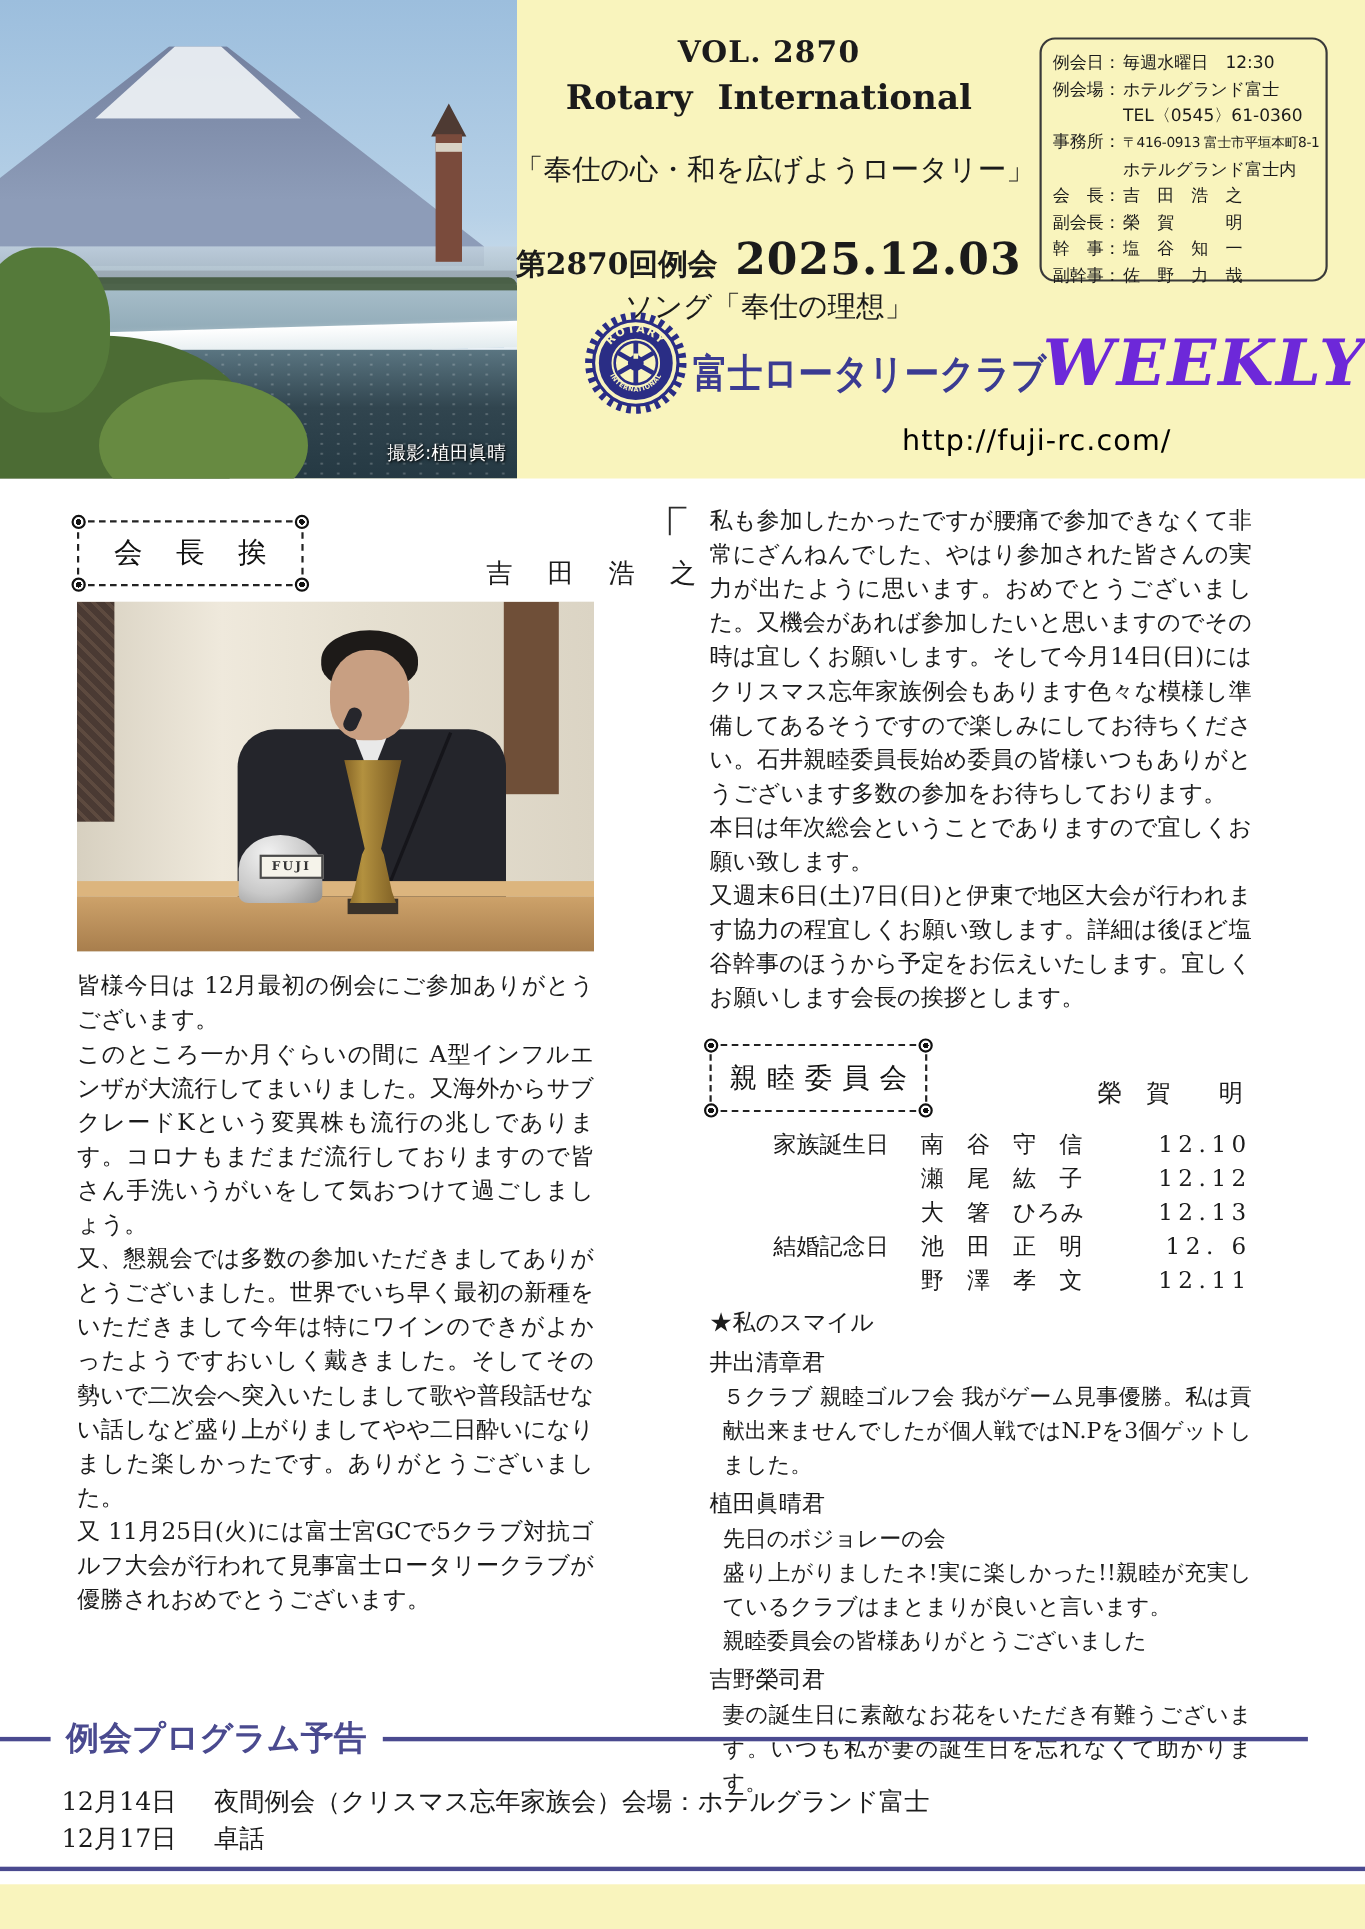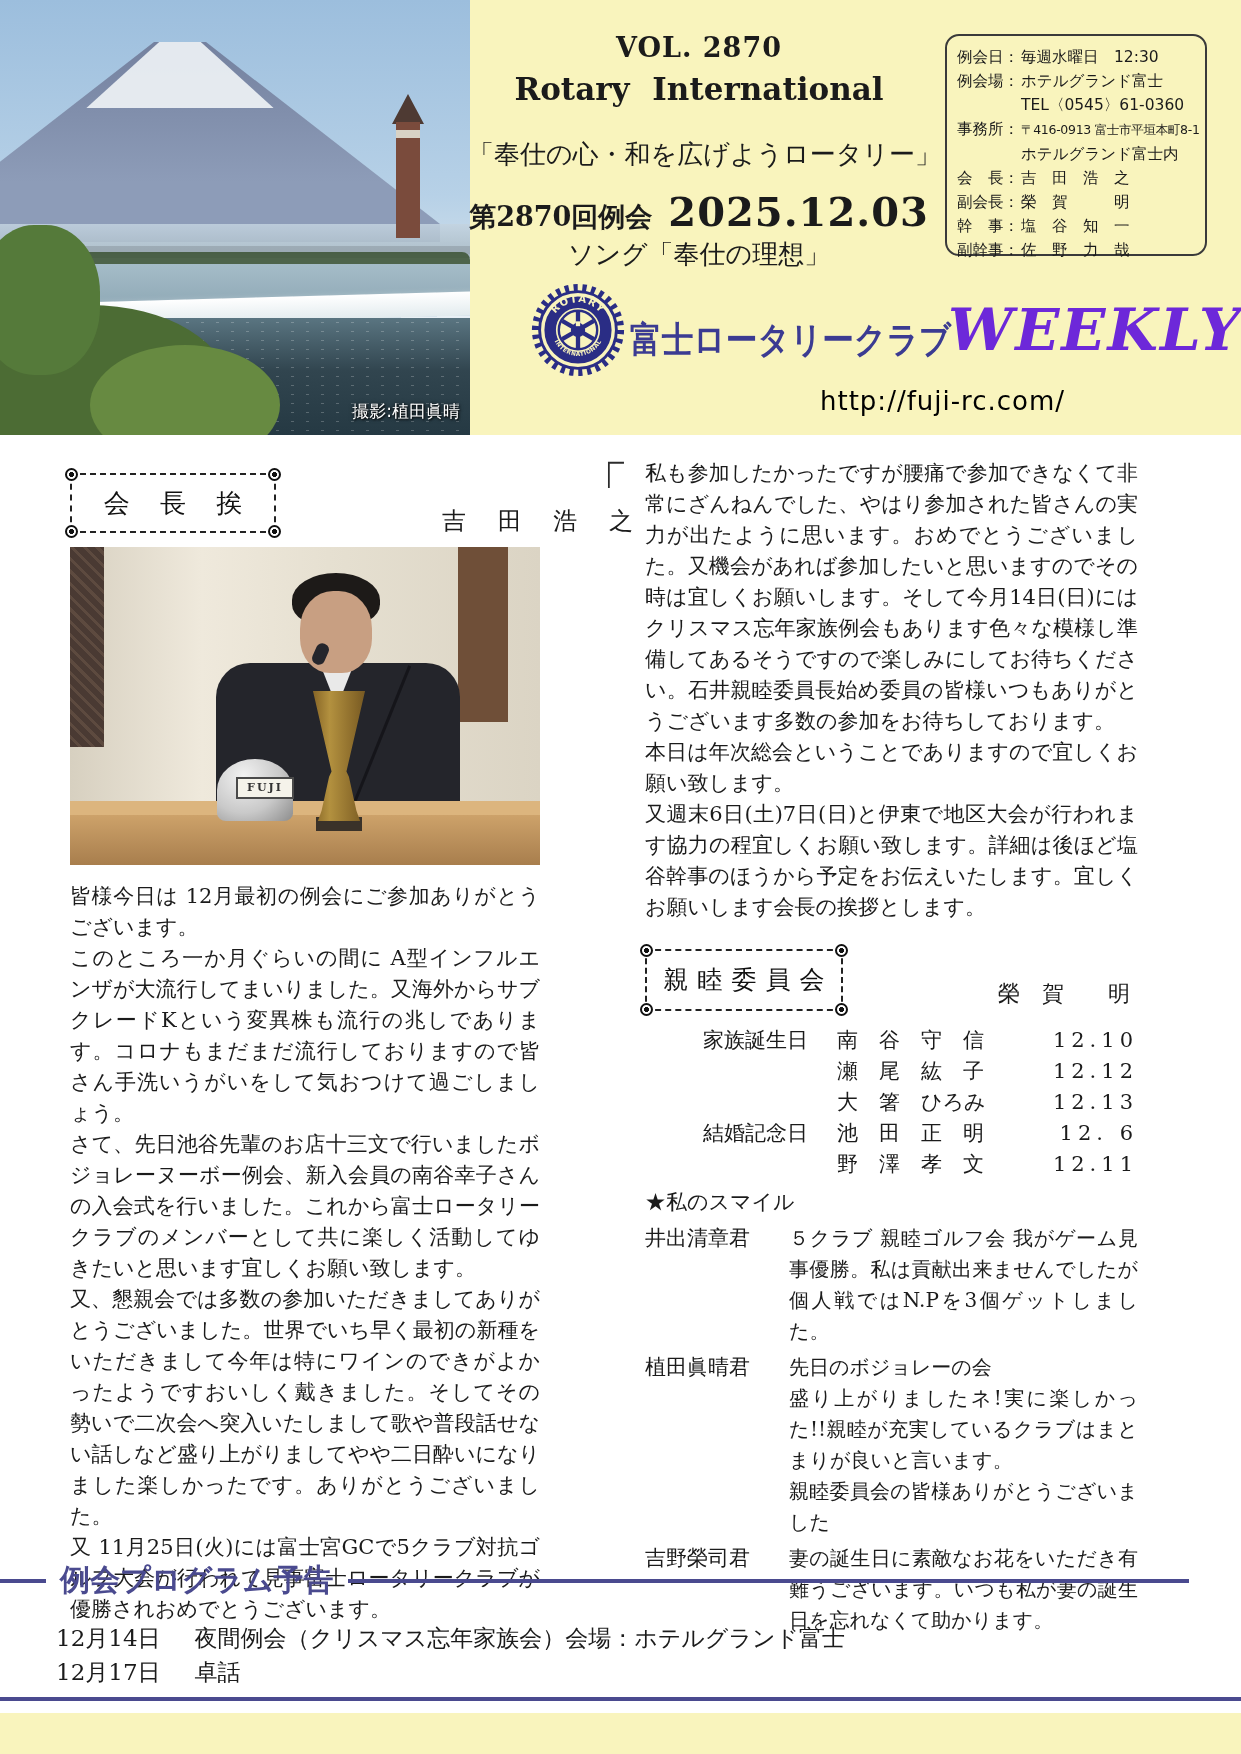--- a/index.html
+++ b/index.html
@@ -35,21 +35,21 @@
   .bush-b{position:absolute;left:90px;bottom:-30px;width:190px;height:120px;background:#678a41;border-radius:50%;}
   .bush-c{position:absolute;left:-20px;bottom:60px;width:120px;height:150px;background:#557a3a;border-radius:45%;}
   .photo-credit{position:absolute;right:10px;bottom:12px;color:#ffffff;font-size:17px;
         text-shadow:0 0 4px rgba(0,0,0,.8),1px 1px 2px rgba(0,0,0,.9);}
 
   
   .head-center{position:absolute;left:468px;top:0;width:462px;text-align:center;}
   .vol{margin-top:32px;font-size:27px;font-weight:bold;letter-spacing:1px;}
   .org{margin-top:8px;font-size:31px;font-weight:bold;word-spacing:12px;}
   .slogan{margin-top:30px;font-size:26px;white-space:nowrap;}
-  .meet-row{margin-top:16px;display:flex;justify-content:center;align-items:baseline;gap:16px;}
+  .meet-row{margin-top:40px;display:flex;justify-content:center;align-items:baseline;gap:16px;}
   .meet-label{font-size:27px;font-weight:bold;}
   .meet-date{font-size:40px;font-weight:bold;letter-spacing:1px;}
   .song{margin-top:2px;font-size:26px;}
 
   
   .info-box{position:absolute;left:945px;top:34px;width:262px;height:222px;border:2px solid #3a3a3a;
         border-radius:14px;padding:9px 8px 6px 10px;box-sizing:border-box;line-height:24px;font-size:15.5px;}
   .info-row{white-space:nowrap;}
   .lab{display:inline-block;width:64px;}
   .val.sm{font-size:12.5px;letter-spacing:-.3px;}
@@ -116,21 +116,21 @@
   .fellow-head{position:relative;margin-top:26px;height:62px;}
   .author{position:absolute;right:8px;bottom:2px;font-size:22px;white-space:nowrap;}
 
   .ev-table{margin-top:14px;}
   .ev-row{display:flex;padding-left:58px;font-size:21px;line-height:31px;}
   .ev-cat{width:134px;}
   .ev-name{width:186px;}
   .ev-date{margin-left:auto;letter-spacing:5px;white-space:pre;}
 
   .smile-title{margin-top:7px;font-size:21px;line-height:31px;}
-  .smile-row{display:flex;margin-top:5px;}
+  .smile-row{display:flex;margin-top:5px;flex-direction:column;}
   .smile-name{width:132px;flex:none;font-size:21px;line-height:31px;}
   .smile-text{flex:1;margin-left:12px;}
   .smile-text p{font-size:20px;line-height:31px;margin:0;text-align:justify;}
 
   
   .program{position:absolute;left:0;top:1560px;width:1241px;}
   .prog-head{display:flex;align-items:center;}
   .pline{height:4px;background:#4a4a8f;}
   .pline.l{width:46px;}
   .pline.r{flex:1;margin-right:52px;}
@@ -248,21 +248,20 @@
       <div class="podium"></div>
       <div class="bell"></div>
       <div class="trophy-base"></div>
       <div class="trophy"></div>
       <div class="fuji-plate">FUJI</div>
     </div>
 
     <div class="para-wrap">
       <p>皆様今日は 12月最初の例会にご参加ありがとうございます。</p>
       <p>このところ一か月ぐらいの間に A型インフルエンザが大流行してまいりました。又海外からサブクレードKという変異株も流行の兆しであります。コロナもまだまだ流行しておりますので皆さん手洗いうがいをして気おつけて過ごしましょう。</p>
-      <p>さて、先日池谷先輩のお店十三文で行いましたボジョレーヌーボー例会、新入会員の南谷幸子さんの入会式を行いました。これから富士ロータリークラブのメンバーとして共に楽しく活動してゆきたいと思います宜しくお願い致します。</p>
       <p>又、懇親会では多数の参加いただきましてありがとうございました。世界でいち早く最初の新種をいただきまして今年は特にワインのできがよかったようですおいしく戴きました。そしてその勢いで二次会へ突入いたしまして歌や普段話せない話しなど盛り上がりましてやや二日酔いになりました楽しかったです。ありがとうございました。</p>
       <p>又 11月25日(火)には富士宮GCで5クラブ対抗ゴルフ大会が行われて見事富士ロータリークラブが優勝されおめでとうございます。</p>
     </div>
   </div>
 
   <div class="col-right">
     <div>
       <p>私も参加したかったですが腰痛で参加できなくて非常にざんねんでした、やはり参加された皆さんの実力が出たように思います。おめでとうございました。又機会があれば参加したいと思いますのでその時は宜しくお願いします。そして今月14日(日)にはクリスマス忘年家族例会もあります色々な模様し準備してあるそうですので楽しみにしてお待ちください。石井親睦委員長始め委員の皆様いつもありがとうございます多数の参加をお待ちしております。</p>
       <p>本日は年次総会ということでありますので宜しくお願い致します。</p>
       <p>又週末6日(土)7日(日)と伊東で地区大会が行われます協力の程宜しくお願い致します。詳細は後ほど塩谷幹事のほうから予定をお伝えいたします。宜しくお願いします会長の挨拶とします。</p>

